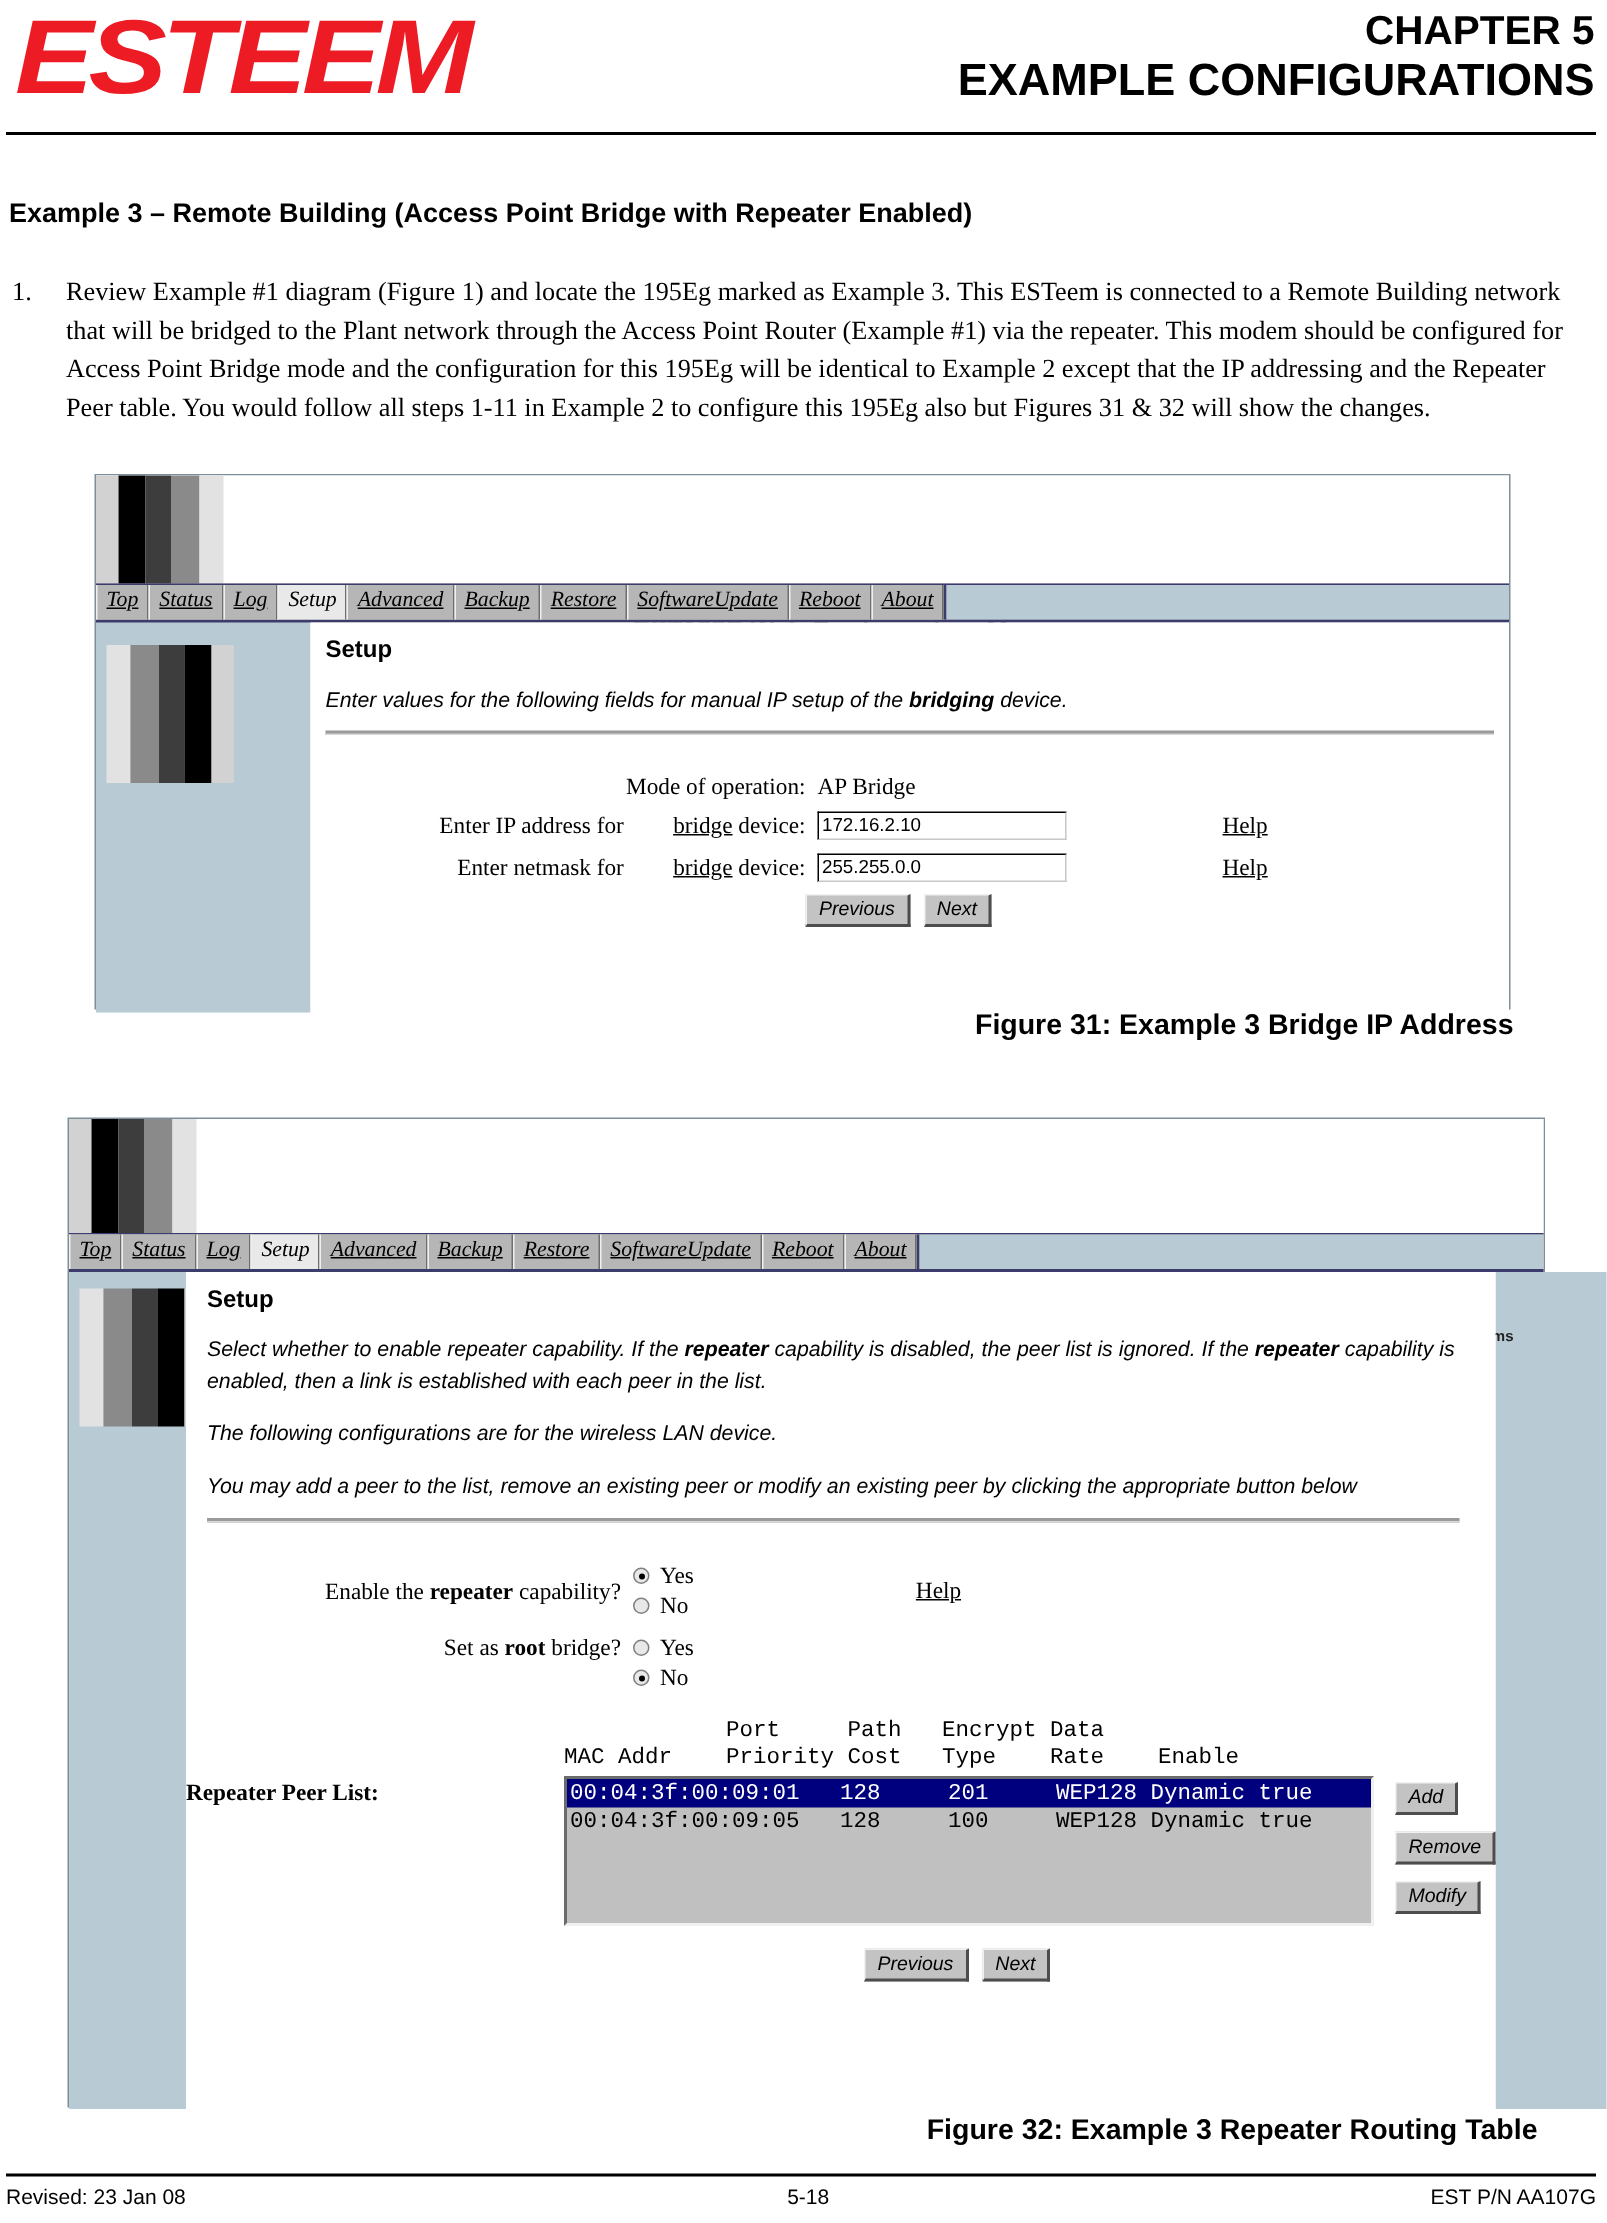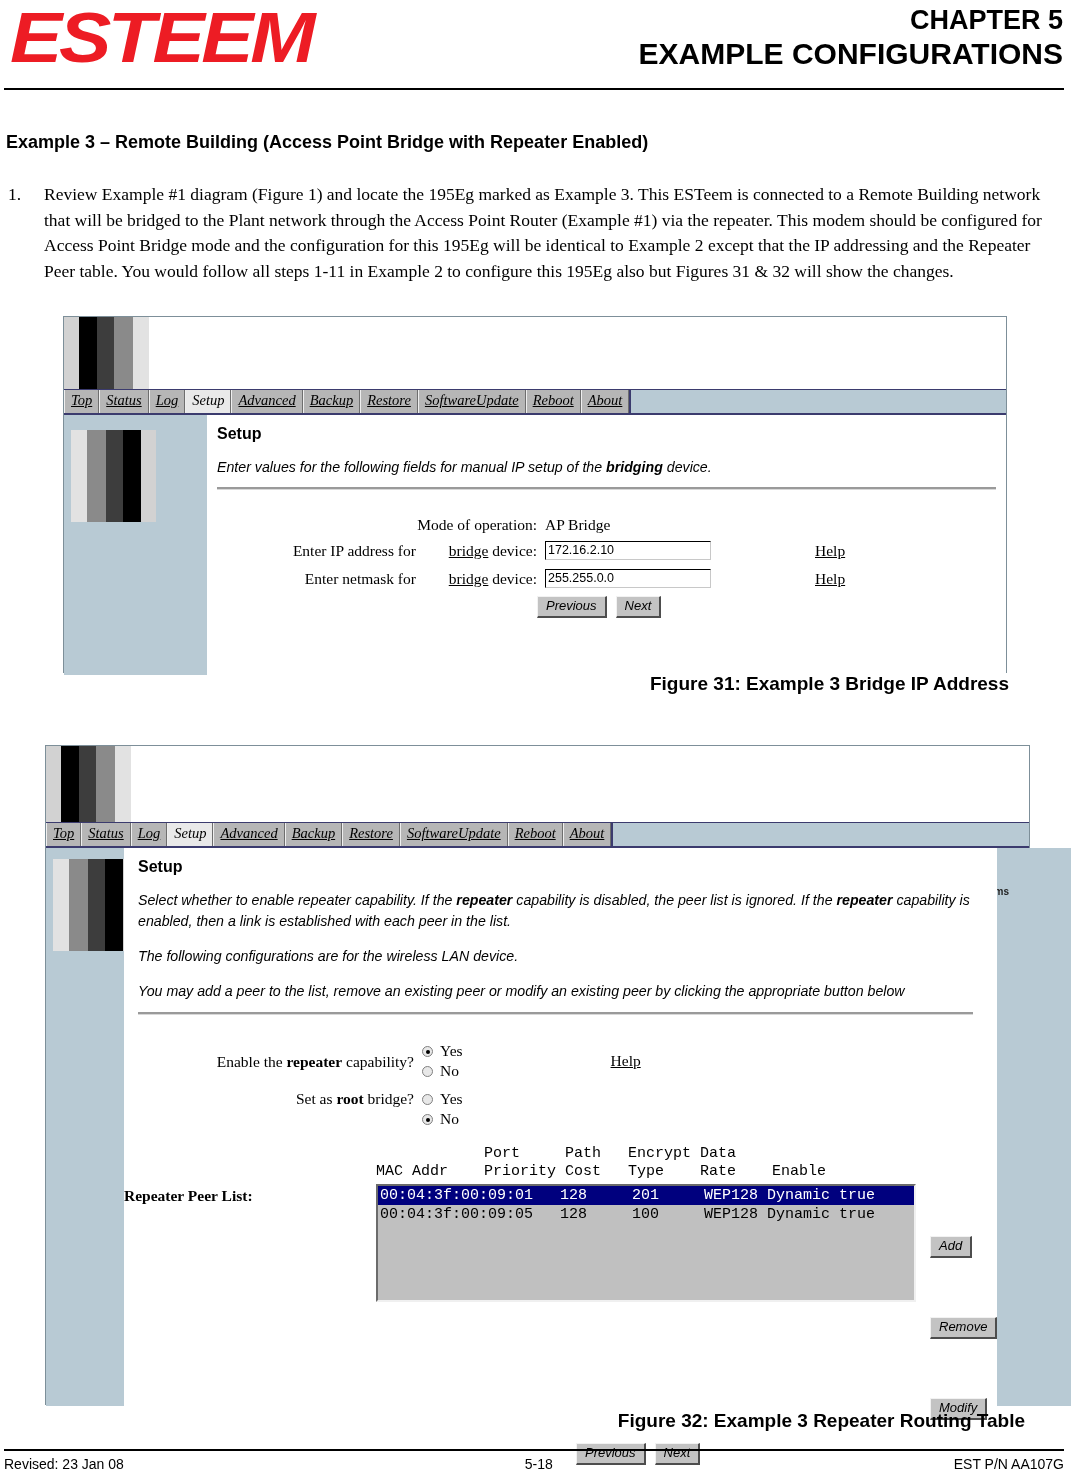--- a/index.html
+++ b/index.html
@@ -303,21 +303,21 @@
 
   
   .thead {
     font-family: "Liberation Mono", monospace;
     font-size: 15px;
     line-height: 18px;
     white-space: pre;
   }
   .listbox {
     width: 540px;
-    height: 118px;
+    height: 100px;
     background: #c0c0c0;
     border: 2px solid #8a8a8a;
     border-top-color: #6b6b6b;
     border-left-color: #6b6b6b;
     border-right-color: #f0f0f0;
     border-bottom-color: #f0f0f0;
     box-sizing: border-box;
     overflow: hidden;
   }
   .lrow {
@@ -330,21 +330,21 @@
   }
   .lrow.sel { background: #00007e; color: #ffffff; }
 
   .sidebtns {
     margin-left: 14px;
     display: flex;
     flex-direction: column;
     align-items: flex-start;
     padding-top: 4px;
   }
-  .sidebtns .winbtn { margin-bottom: 11px; margin-right: 0; margin-top: 48px; }
+  .sidebtns .winbtn { margin-bottom: 11px; margin-right: 0; }
 
   
   .figcap {
     position: absolute;
     font-family: "Liberation Sans", sans-serif;
     font-weight: bold;
     font-size: 19px;
     color: #000;
     text-align: right;
   }

